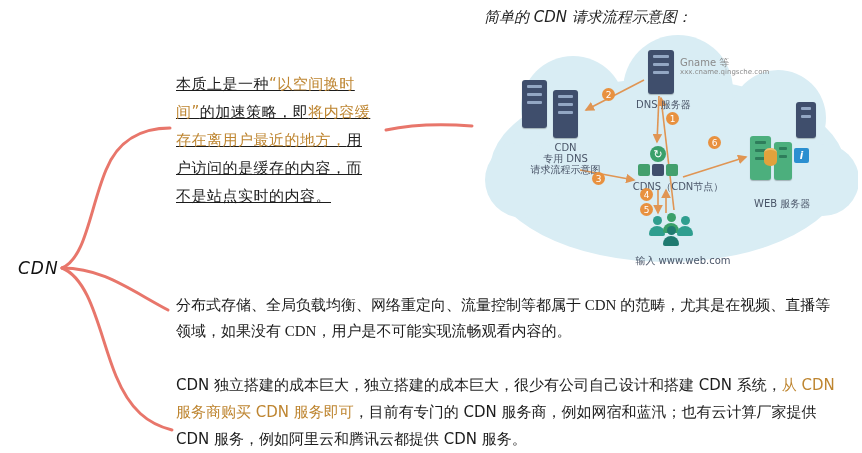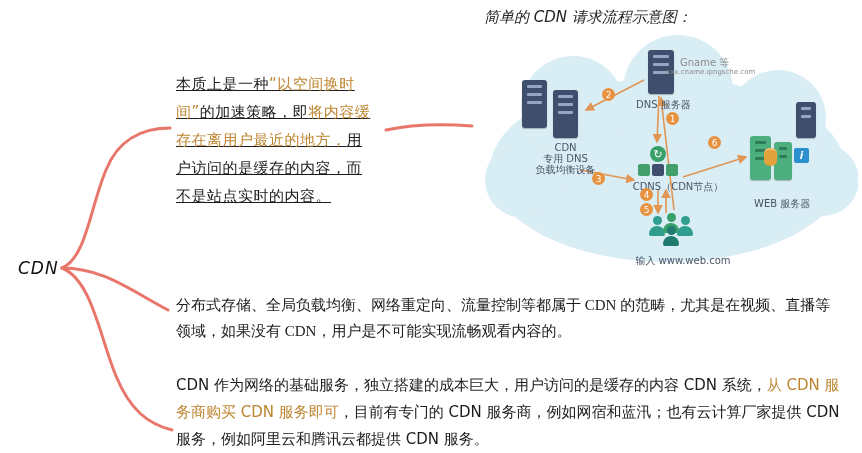--- a/index.html
+++ b/index.html
@@ -57,21 +57,21 @@
     <path d="M14 210 C 55 210 82 232 120 252"></path>
     <path d="M14 210 C 44 222 52 280 68 318 C 82 352 100 366 124 372"></path>
   </svg>
 
   <svg class="connector" viewBox="0 0 92 14">
     <path d="M2 10 C 30 4 62 4 88 6"></path>
   </svg>
 
   <div class="block b1"><span style="color: rgb(28, 28, 28);">本质上是一种</span><span style="color: rgb(190, 133, 48);">“以空间换时间”</span><span style="color: rgb(28, 28, 28);">的加速策略，即</span><span style="color: rgb(190, 133, 48);">将内容缓存在离用户最近的地方，</span><span style="color: rgb(28, 28, 28);">用户访问的是缓存的内容，而不是站点实时的内容。</span></div>
   <div class="block b2"><span style="color: rgb(28, 28, 28); font-family: Liberation Serif, serif;">分布式存储、全局负载均衡、网络重定向、流量控制等都属于 CDN 的范畴，尤其是在视频、直播等领域，如果没有 CDN，用户是不可能实现流畅观看内容的。</span></div>
-  <div class="block b3"><span style="color: rgb(28, 28, 28);">CDN 作为网络的基础服务，独立搭建的成本巨大，用户访问的是缓存的内容 CDN 系统，</span><span style="color: rgb(190, 133, 48);">从 CDN 服务商购买 CDN 服务即可</span><span style="color: rgb(28, 28, 28);">，目前有专门的 CDN 服务商，例如网宿和蓝汛；也有云计算厂家提供 CDN 服务，例如阿里云和腾讯云都提供 CDN 服务。</span></div>
+  <div class="block b3"><span style="color: rgb(28, 28, 28);">CDN 独立搭建的成本巨大，独立搭建的成本巨大，很少有公司自己设计和搭建 CDN 系统，</span><span style="color: rgb(190, 133, 48);">从 CDN 服务商购买 CDN 服务即可</span><span style="color: rgb(28, 28, 28);">，目前有专门的 CDN 服务商，例如网宿和蓝汛；也有云计算厂家提供 CDN 服务，例如阿里云和腾讯云都提供 CDN 服务。</span></div>
 
   <div class="txt diagram-title">简单的 CDN 请求流程示意图：</div>
 
   <div class="diagram">
 
     <svg class="cloud" viewBox="0 0 380 250">
       <g fill="var(--cloud,#D9EDF4)">
         <ellipse cx="190" cy="140" rx="178" ry="92"></ellipse>
         <circle cx="95" cy="78" r="52"></circle>
         <circle cx="200" cy="60" r="55"></circle>
@@ -95,37 +95,37 @@
       <line x1="188" y1="183" x2="188" y2="160" marker-end="url(#ah)"></line>
       <line x1="205" y1="147" x2="268" y2="127" marker-end="url(#ah)"></line>
     </svg>
 
     <div class="tower" style="left:170px;top:20px;width:26px;height:44px;">
         <i></i>
         <i></i>
         <i></i>
       </div>
     <div class="dlabel gray" style="left:202px;top:26px;">Gname 等</div>
-    <div class="dlabel gray tiny" style="left:188px;top:38px;">xxx.cname.qingsche.com</div>
+    <div class="dlabel gray tiny" style="left:202px;top:38px;">xxx.cname.qingsche.com</div>
     <div class="dlabel" style="left:158px;top:68px;">DNS 服务器</div>
 
     <div class="tower" style="left:44px;top:50px;width:25px;height:48px;">
         <i></i>
         <i></i>
         <i></i>
       </div>
     <div class="tower" style="left:75px;top:60px;width:25px;height:48px;">
         <i></i>
         <i></i>
         <i></i>
       </div>
     <div class="dlabel center lb-lines" style="left:40px;top:112px;width:95px;">
       <div>CDN</div>
       <div>专用 DNS</div>
-      <div>负载均衡设备</div>
+      <div>请求流程示意图</div>
     </div>
 
     <div class="badge green" style="left:172px;top:116px;">↻</div>
     <div class="nodebox" style="left:160px;top:134px;background:#43A06D;"></div>
     <div class="nodebox" style="left:174px;top:134px;background:#3F4E6C;"></div>
     <div class="nodebox" style="left:188px;top:134px;background:#43A06D;"></div>
     <div class="dlabel center" style="left:152px;top:150px;width:96px;">CDNS（CDN节点）</div>
 
     <div class="tower" style="left:318px;top:72px;width:20px;height:36px;">
         <i></i>

